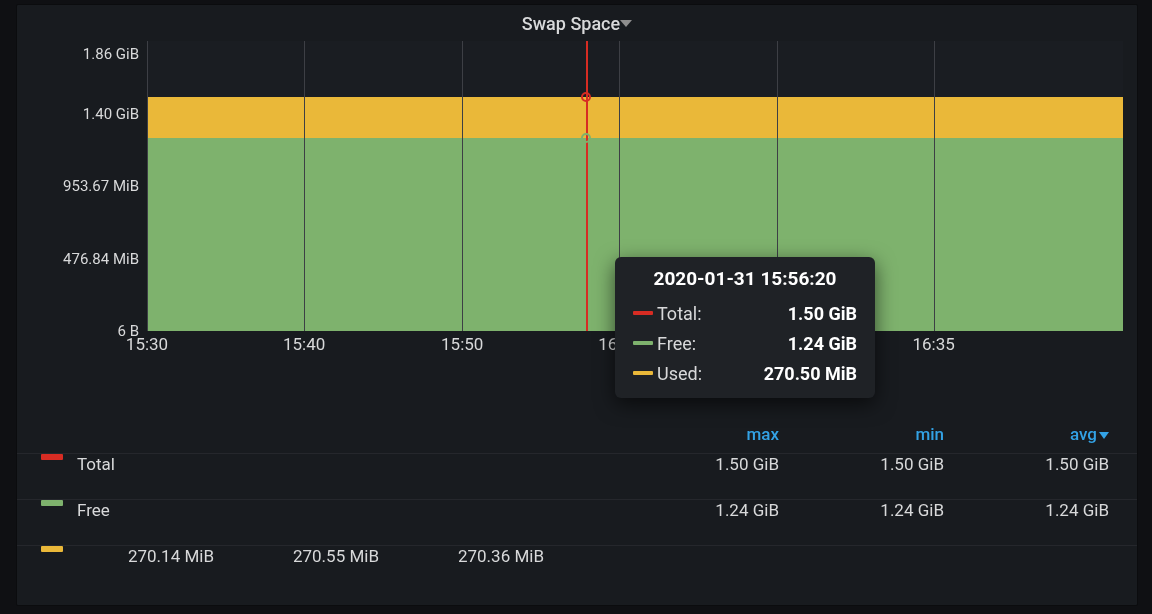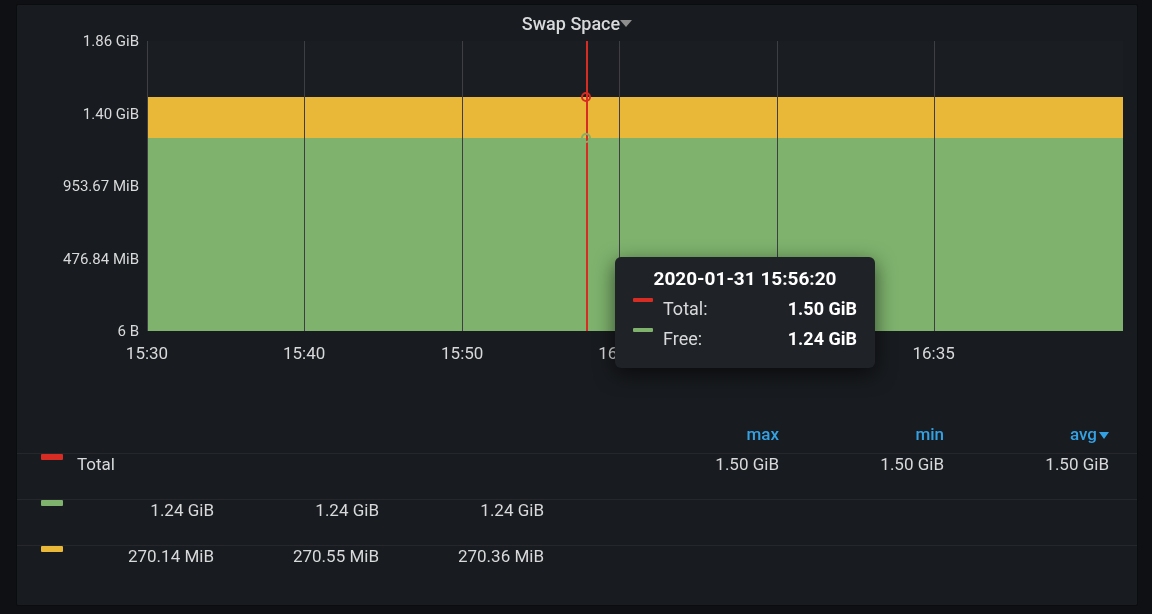--- a/index.html
+++ b/index.html
@@ -31,29 +31,29 @@
   .chart-wrap{position:relative;height:370px;}
   .y-axis{position:absolute;left:0;top:0;width:130px;height:290px;}
   .y-tick{position:absolute;right:8px;transform:translateY(-50%);color:var(--text);font-size:15px;white-space:nowrap;}
   .plot{position:absolute;left:130px;right:14px;top:0;height:290px;background:#1a1d22;}
   .band-green{position:absolute;left:0;right:0;bottom:0;background:var(--green);}
   .band-yellow{position:absolute;left:0;right:0;background:var(--yellow);}
   .vgrid{position:absolute;top:-10px;height:10px;width:1px;background:var(--grid);}
   .vgrid.full{top:0;height:100%;}
   .cursor-line{position:absolute;top:0;bottom:0;width:2px;background:var(--red);}
   .marker{position:absolute;width:10px;height:10px;border:2px solid;border-radius:50%;transform:translate(-50%,-50%);background:transparent;}
-  .x-axis{position:absolute;left:130px;right:14px;top:296px;height:30px;}
+  .x-axis{position:absolute;left:130px;right:14px;top:287px;height:30px;}
   .x-tick{position:absolute;transform:translateX(-50%);color:var(--text);font-size:17px;top:6px;}
   .tooltip{
     position:absolute;background:var(--tooltip-bg);border-radius:6px;
     padding:10px 18px;color:var(--text);font-size:18px;min-width:260px;
     box-shadow:0 6px 20px rgba(0,0,0,0.6);
   }
   .tt-header{color:#fff;font-weight:700;font-size:19px;text-align:center;margin-bottom:8px;}
-  .tt-row{display:flex;gap:10px;height:30px;}
+  .tt-row{display:flex;align-items:center;gap:4px;height:30px;}
   .tt-swatch{width:20px;height:4px;border-radius:1px;flex:0 0 20px;}
   .tt-label{flex:1;color:var(--text);}
   .tt-val{font-weight:700;color:#fff;}
   .legend-table{position:absolute;left:0;right:0;top:410px;bottom:0;font-size:17px;color:var(--text);}
   .lh{display:flex;height:38px;align-items:center;}
   .lh .spacer{flex:1;}
   .lh .col{width:165px;text-align:right;padding-right:28px;color:var(--link);font-weight:500;cursor:pointer;}
   .lh .col .sort{display:inline-block;margin-left:2px;width:0;height:0;border-left:5px solid transparent;border-right:5px solid transparent;border-top:7px solid var(--link);vertical-align:middle;}
   .lrow{display:flex;height:46px;align-items:flex-start;border-top:1px solid var(--row-border);}
   .lrow .swatch{width:22px;height:6px;border-radius:1px;margin-left:24px;margin-right:14px;flex:0 0 22px;}
@@ -69,21 +69,21 @@
     <span>Swap Space</span>
     <span class="chev"></span>
   </div>
 
   <div class="chart-wrap">
     <div class="y-axis">
       <div class="y-tick" style="top:290px">6 B</div>
       <div class="y-tick" style="top:217.5px">476.84 MiB</div>
       <div class="y-tick" style="top:145px">953.67 MiB</div>
       <div class="y-tick" style="top:72.5px">1.40 GiB</div>
-      <div class="y-tick" style="top:0px">1.86 GiB</div>
+      <div class="y-tick" style="top:13px">1.86 GiB</div>
     </div>
 
     <div class="plot">
       <div class="band-green" style="height:66.7%"></div>
       <div class="band-yellow" style="bottom:66.7%;height:14.0%"></div>
       <div class="vgrid full" style="left:0%"></div>
       <div class="vgrid full" style="left:16.1%"></div>
       <div class="vgrid full" style="left:32.3%"></div>
       <div class="vgrid full" style="left:48.4%"></div>
       <div class="vgrid full" style="left:64.5%"></div>
@@ -107,39 +107,45 @@
       <div class="tt-row">
         <span class="tt-swatch" style="background:#d72c23"></span>
         <span class="tt-label">Total:</span>
         <span class="tt-val">1.50 GiB</span>
       </div>
       <div class="tt-row">
         <span class="tt-swatch" style="background:#7eb26d"></span>
         <span class="tt-label">Free:</span>
         <span class="tt-val">1.24 GiB</span>
       </div>
+      <div class="tt-row">
+        <span class="tt-swatch" style="background:#eab839"></span>
+        <span class="tt-label">Used:</span>
+        <span class="tt-val">270.50 MiB</span>
+      </div>
     </div>
   </div>
 
   <div class="legend-table">
     <div class="lh">
       <div class="spacer"></div>
       <div class="col"><span>max</span></div>
       <div class="col"><span>min</span></div>
       <div class="col"><span>avg</span><span class="sort"></span></div>
     </div>
     <div class="lrow">
       <span class="swatch" style="background:#d72c23"></span>
       <span class="name">Total</span>
       <span class="val">1.50 GiB</span>
       <span class="val">1.50 GiB</span>
       <span class="val">1.50 GiB</span>
     </div>
     <div class="lrow">
       <span class="swatch" style="background:#7eb26d"></span>
+      <span class="name">Free</span>
       <span class="val">1.24 GiB</span>
       <span class="val">1.24 GiB</span>
       <span class="val">1.24 GiB</span>
     </div>
     <div class="lrow">
       <span class="swatch" style="background:#eab839"></span>
       <span class="val">270.14 MiB</span>
       <span class="val">270.55 MiB</span>
       <span class="val">270.36 MiB</span>
     </div>

